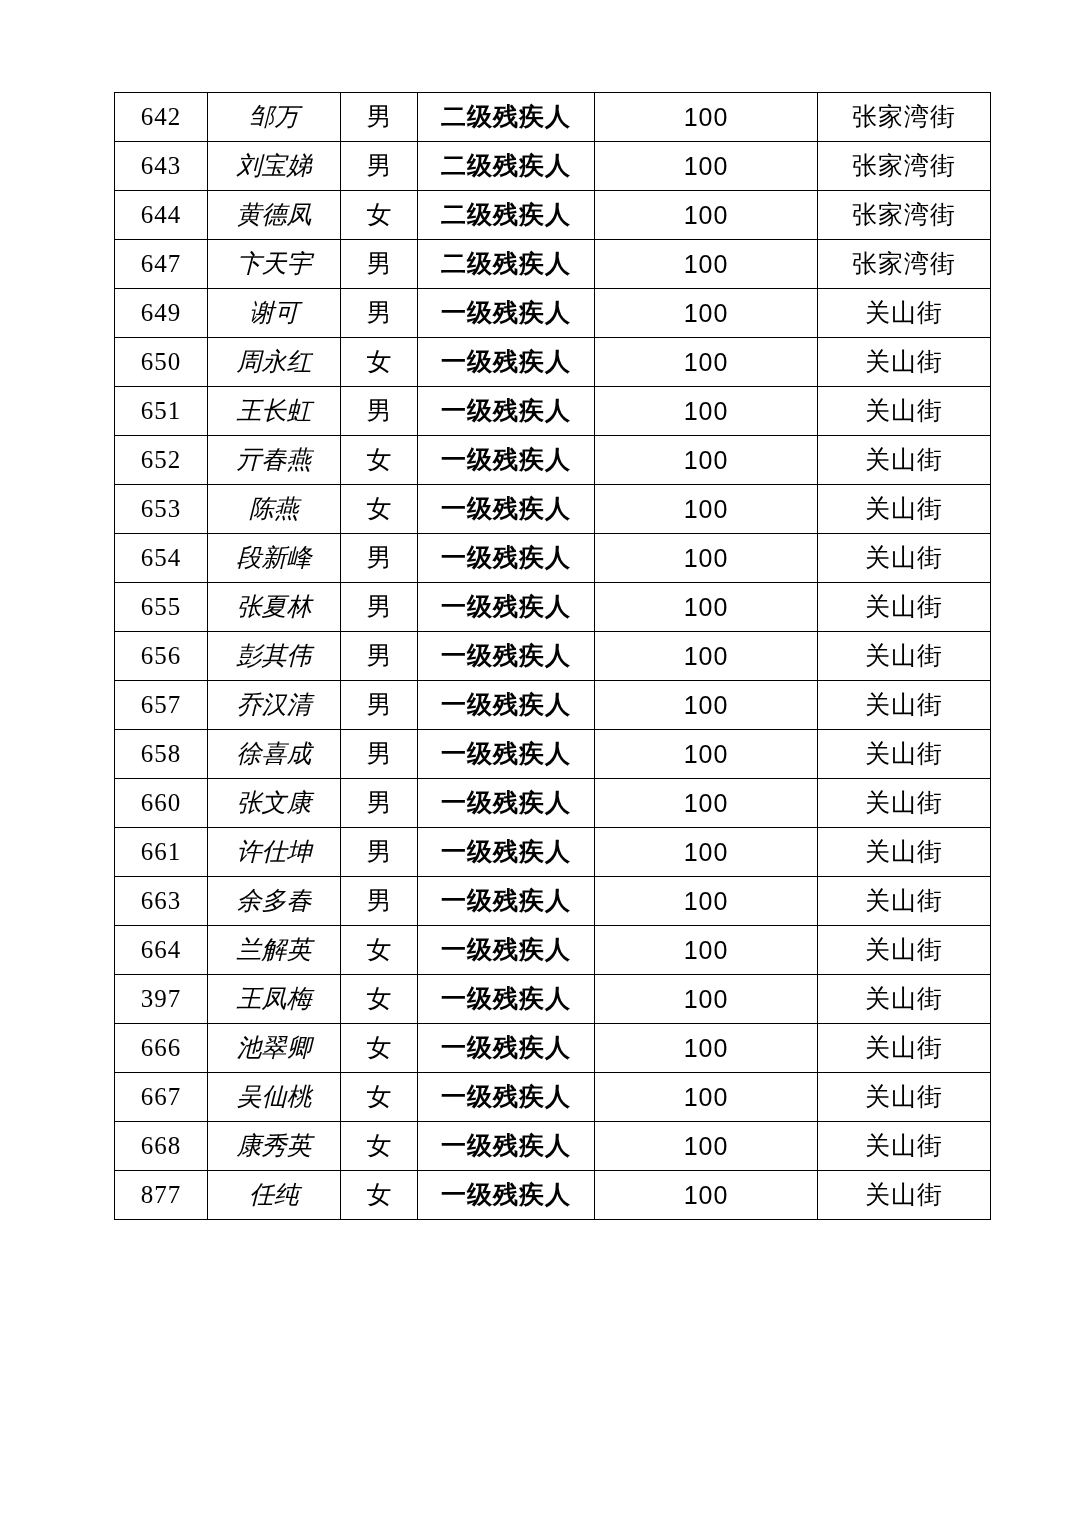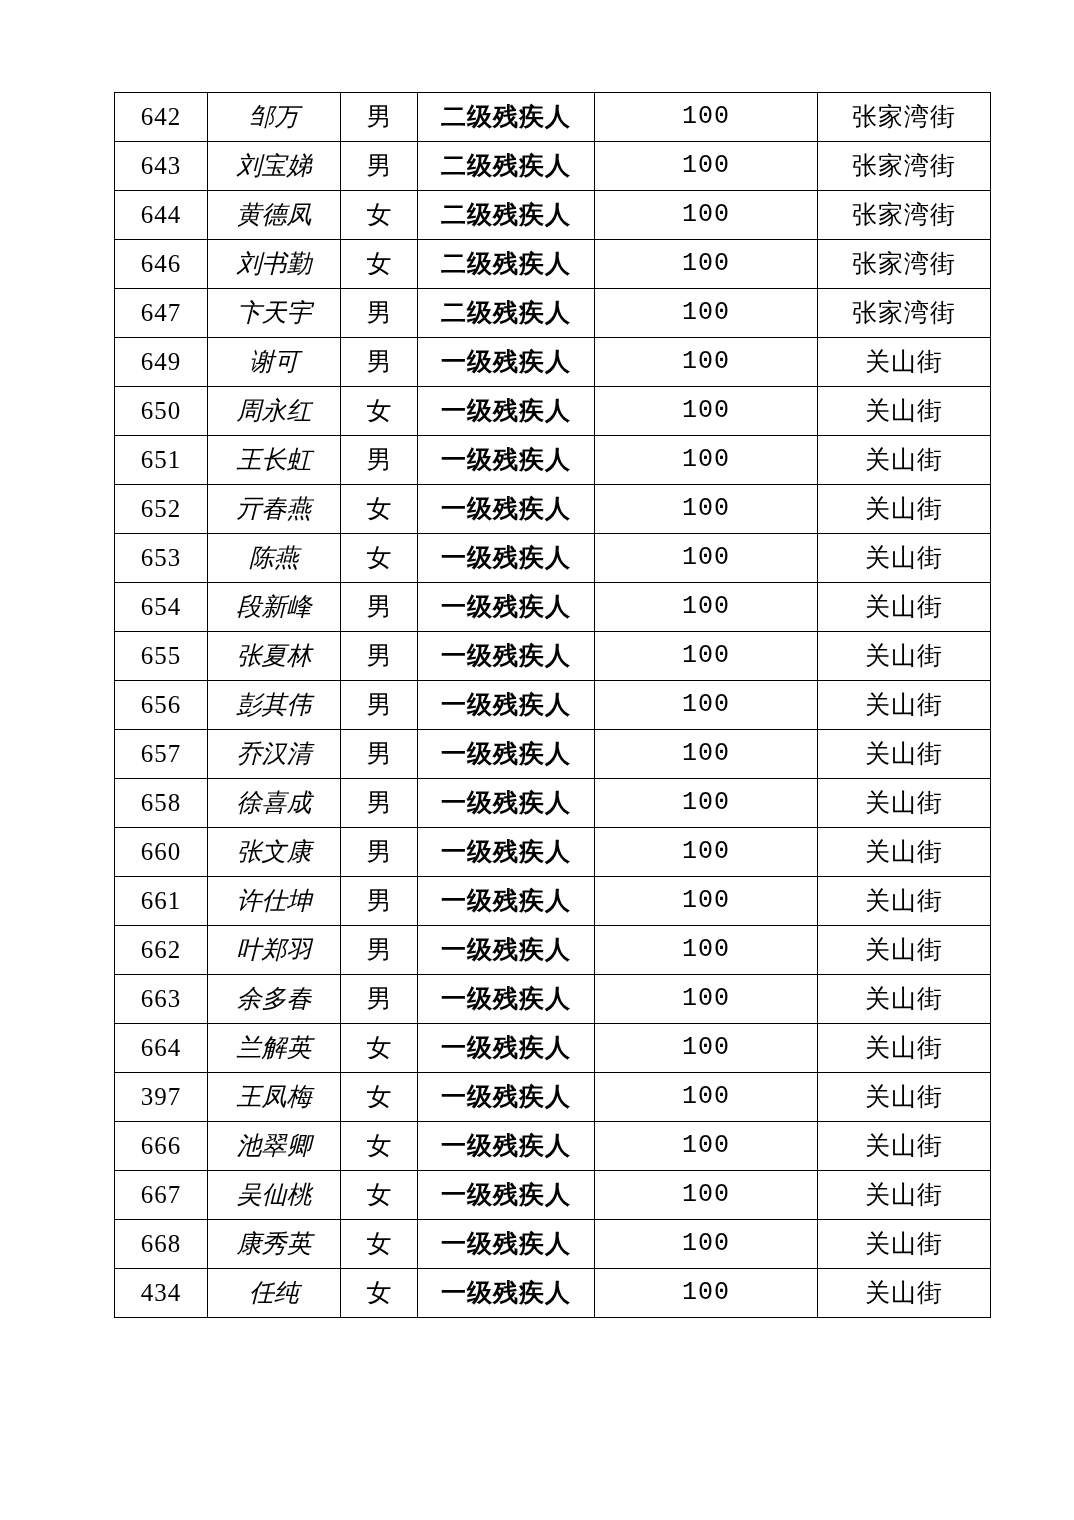--- a/index.html
+++ b/index.html
@@ -34,21 +34,21 @@
     vertical-align: middle;
     font-size: 25px;
     line-height: 1.05;
     white-space: nowrap;
     overflow: hidden;
   }
   td.c-seq   { width: 88px; font-family: "Liberation Serif", serif; letter-spacing: 1px; }
   td.c-name  { width: 128px; font-style: italic; }
   td.c-sex   { width: 72px; }
   td.c-cat   { width: 172px; letter-spacing: 1px; font-weight: bold; }
-  td.c-amt   { width: 218px; font-family: Liberation Mono, monospace; letter-spacing: 1px; margin-left: 48px; }
+  td.c-amt   { width: 218px; font-family: Liberation Sans, sans-serif; letter-spacing: 1px; margin-left: 48px; }
   td.c-street{ width: 168px; letter-spacing: 1px; margin-top: 14px; }
   
   td.c-name, td.c-sex, td.c-cat, td.c-street {
     font-family: "DejaVu Serif", "Liberation Serif", serif;
     font-size: 24px;
   }
 </style>
 </head>
 <body>
 
@@ -73,28 +73,20 @@
         </tr>
         <tr>
           <td class="c-seq">644</td>
           <td class="c-name">黄德凤</td>
           <td class="c-sex">女</td>
           <td class="c-cat">二级残疾人</td>
           <td class="c-amt">100</td>
           <td class="c-street">张家湾街</td>
         </tr>
         <tr>
-          <td class="c-seq">646</td>
-          <td class="c-name">刘书勤</td>
-          <td class="c-sex">女</td>
-          <td class="c-cat">二级残疾人</td>
-          <td class="c-amt">100</td>
-          <td class="c-street">张家湾街</td>
-        </tr>
-        <tr>
           <td class="c-seq">647</td>
           <td class="c-name">卞天宇</td>
           <td class="c-sex">男</td>
           <td class="c-cat">二级残疾人</td>
           <td class="c-amt">100</td>
           <td class="c-street">张家湾街</td>
         </tr>
         <tr>
           <td class="c-seq">649</td>
           <td class="c-name">谢可</td>
@@ -185,28 +177,20 @@
         </tr>
         <tr>
           <td class="c-seq">661</td>
           <td class="c-name">许仕坤</td>
           <td class="c-sex">男</td>
           <td class="c-cat">一级残疾人</td>
           <td class="c-amt">100</td>
           <td class="c-street">关山街</td>
         </tr>
         <tr>
-          <td class="c-seq">662</td>
-          <td class="c-name">叶郑羽</td>
-          <td class="c-sex">男</td>
-          <td class="c-cat">一级残疾人</td>
-          <td class="c-amt">100</td>
-          <td class="c-street">关山街</td>
-        </tr>
-        <tr>
           <td class="c-seq">663</td>
           <td class="c-name">余多春</td>
           <td class="c-sex">男</td>
           <td class="c-cat">一级残疾人</td>
           <td class="c-amt">100</td>
           <td class="c-street">关山街</td>
         </tr>
         <tr>
           <td class="c-seq">664</td>
           <td class="c-name">兰解英</td>
@@ -241,21 +225,21 @@
         </tr>
         <tr>
           <td class="c-seq">668</td>
           <td class="c-name">康秀英</td>
           <td class="c-sex">女</td>
           <td class="c-cat">一级残疾人</td>
           <td class="c-amt">100</td>
           <td class="c-street">关山街</td>
         </tr>
         <tr>
-          <td class="c-seq">434</td>
+          <td class="c-seq">877</td>
           <td class="c-name">任纯</td>
           <td class="c-sex">女</td>
           <td class="c-cat">一级残疾人</td>
           <td class="c-amt">100</td>
           <td class="c-street">关山街</td>
         </tr>
       </tbody>
   </table>
 </div>
 

